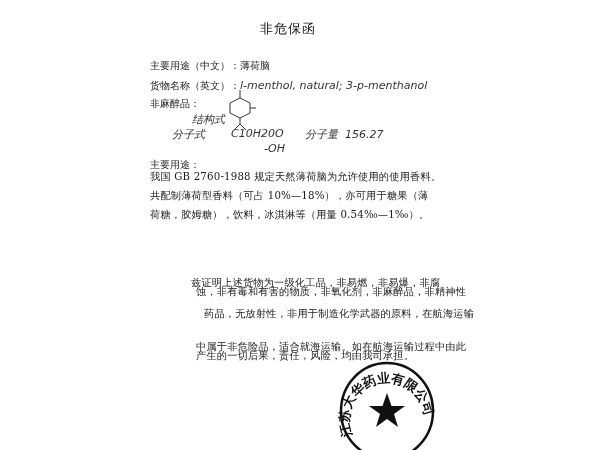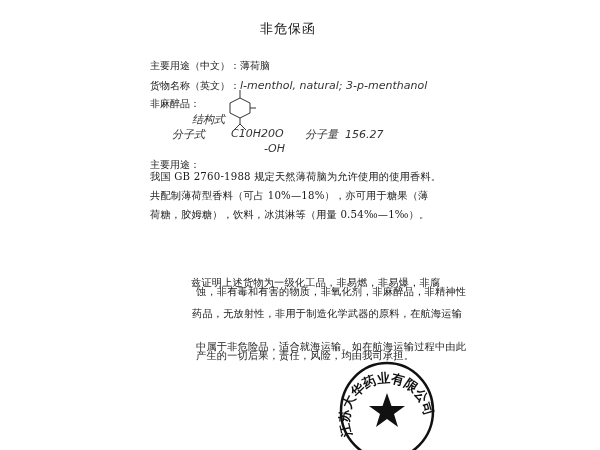--- a/index.html
+++ b/index.html
@@ -45,21 +45,21 @@
   <span>分子量</span>&nbsp;&nbsp;<span>156.27</span>
 </div>
 
 <div class="abs line" style="left:150px; top:158px;">主要用途：</div>
 <div class="abs body-text" style="left:150px; top:170px;">我国 GB 2760-1988 规定天然薄荷脑为允许使用的使用香料。</div>
 <div class="abs body-text" style="left:150px; top:189px;">共配制薄荷型香料（可占 10%—18%），亦可用于糖果（薄</div>
 <div class="abs body-text" style="left:150px; top:208px;">荷糖，胶姆糖），饮料，冰淇淋等（用量 0.54‰—1‰）。</div>
 
 <div class="abs body-text" style="left:191px; top:264px;margin-top:12px;">兹证明上述货物为一级化工品，非易燃，非易爆，非腐</div>
 <div class="abs body-text" style="left:196px; top:285px;">蚀，非有毒和有害的物质，非氧化剂，非麻醉品，非精神性</div>
-<div class="abs body-text" style="left:192px; top:307px;text-align:center;">药品，无放射性，非用于制造化学武器的原料，在航海运输</div>
+<div class="abs body-text" style="left:204px; top:307px;text-align:center;">药品，无放射性，非用于制造化学武器的原料，在航海运输</div>
 <div class="abs body-text" style="left:196px; top:328px;margin-top:12px;">中属于非危险品，适合就海运输。如在航海运输过程中由此</div>
 <div class="abs body-text" style="left:196px; top:349px;">产生的一切后果，责任，风险，均由我司承担。</div>
 
 <div class="abs seal">
   <svg width="108" height="108" viewBox="0 0 108 108">
     <defs>
       <path id="sealArc" d="M 22 84 A 38 38 0 1 1 86 84"></path>
     </defs>
     <ellipse cx="54" cy="54" rx="46" ry="48" fill="none" stroke="#111" stroke-width="2.5"></ellipse>
     <text font-size="13" font-family="DejaVu Serif, serif" fill="#111" font-weight="bold">

